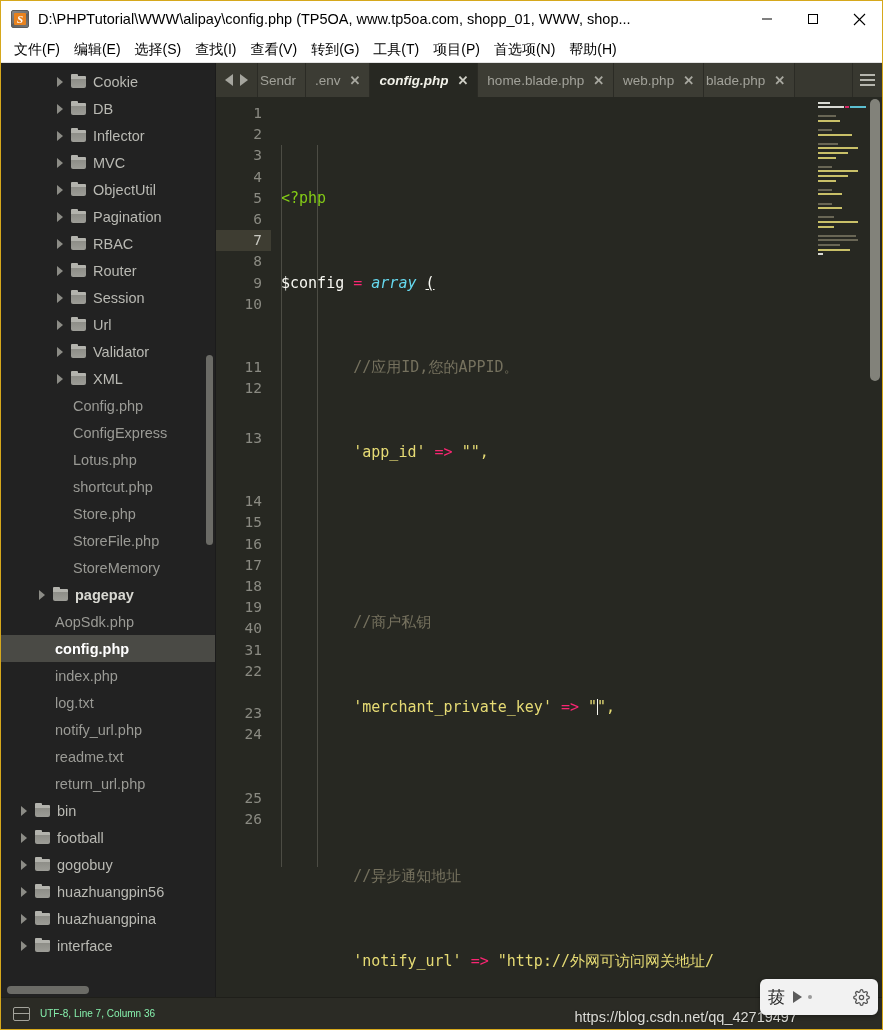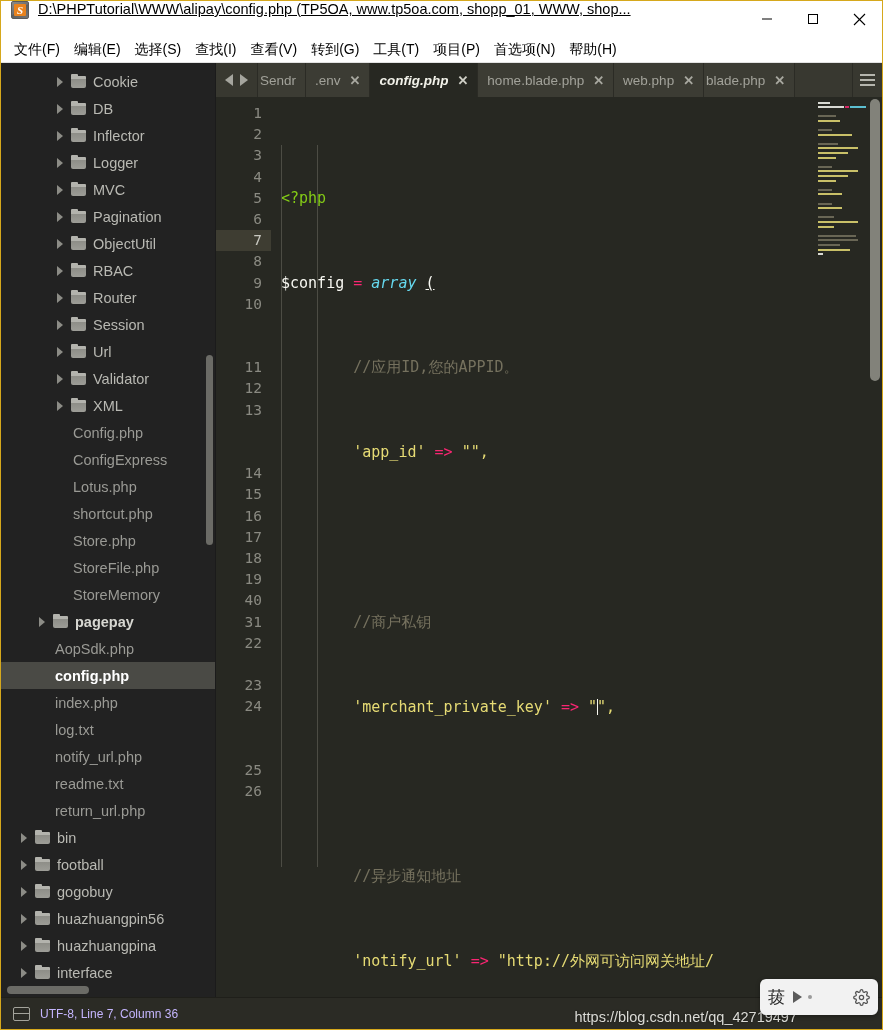--- a/index.html
+++ b/index.html
@@ -14,23 +14,22 @@
     position: relative;
     display: flex; flex-direction: column;
     background: #272822;
     border: 1px solid #d6a81c;
   }
 
   
   .titlebar {
     height: 36px; min-height: 36px;
     background: #ffffff;
-    display: flex; 
-    position: relative;
-    text-decoration: underline;
+    display: flex; align-items: center;
+    position: relative;
   }
   .app-icon {
     width: 18px; height: 18px;
     margin-left: 10px; margin-right: 9px;
     border-radius: 2px;
     background: linear-gradient(145deg,#8a8a8a 0%, #6f6f6f 48%, #5d5d5d 50%, #777 100%);
     border: 1px solid #5a5a5a;
     position: relative;
     flex: 0 0 auto;
   }
@@ -310,21 +309,21 @@
     width: 17px; height: 14px;
     border: 1.5px solid #a3a39b;
     border-radius: 2px;
     position: relative;
     margin-right: 10px;
     flex: 0 0 auto;
   }
   .st-icon::after {
     content: ""; position: absolute; left: 0; right: 0; top: 5px; height: 1.5px; background: #a3a39b;
   }
-  .st-text { font-size: 12px; color: #c4b5fd; }
+  .st-text { font-size: 10px; color: #86efac; }
 
   
   .watermark {
     position: absolute;
     right: 85px; bottom: 4px;
     font-size: 14.5px;
     color: #e9e9e4;
     opacity: .92;
     white-space: nowrap;
     font-family: "Liberation Sans", sans-serif;
@@ -417,39 +416,33 @@
           <div class="row folder">
             <span style="display: inline-block; flex: 0 0 auto; width: 54px;"></span>
             <span class="arrow"></span>
             <span class="folder-icon"></span>
             <span>Inflector</span>
           </div>
           <div class="row folder">
             <span style="display: inline-block; flex: 0 0 auto; width: 54px;"></span>
             <span class="arrow"></span>
             <span class="folder-icon"></span>
-            <span>Logger</span>
-          </div>
-          <div class="row folder">
-            <span style="display: inline-block; flex: 0 0 auto; width: 54px;"></span>
-            <span class="arrow"></span>
-            <span class="folder-icon"></span>
             <span>MVC</span>
           </div>
           <div class="row folder">
             <span style="display: inline-block; flex: 0 0 auto; width: 54px;"></span>
             <span class="arrow"></span>
             <span class="folder-icon"></span>
+            <span>ObjectUtil</span>
+          </div>
+          <div class="row folder">
+            <span style="display: inline-block; flex: 0 0 auto; width: 54px;"></span>
+            <span class="arrow"></span>
+            <span class="folder-icon"></span>
             <span>Pagination</span>
-          </div>
-          <div class="row folder">
-            <span style="display: inline-block; flex: 0 0 auto; width: 54px;"></span>
-            <span class="arrow"></span>
-            <span class="folder-icon"></span>
-            <span>ObjectUtil</span>
           </div>
           <div class="row folder">
             <span style="display: inline-block; flex: 0 0 auto; width: 54px;"></span>
             <span class="arrow"></span>
             <span class="folder-icon"></span>
             <span>RBAC</span>
           </div>
           <div class="row folder">
             <span style="display: inline-block; flex: 0 0 auto; width: 54px;"></span>
             <span class="arrow"></span>
@@ -631,21 +624,21 @@
             <div class="gline" style="height: 21.2px;">3</div>
             <div class="gline" style="height: 21.2px;">4</div>
             <div class="gline" style="height: 21.2px;">5</div>
             <div class="gline" style="height: 21.2px;">6</div>
             <div class="gline cur" style="height: 21.2px;">7</div>
             <div class="gline" style="height: 21.2px;">8</div>
             <div class="gline" style="height: 21.2px;">9</div>
             <div class="gline" style="height: 63.6px;">10</div>
             <div class="gline" style="height: 21.2px;">11</div>
             <div class="gline" style="height: 21.2px;">12</div>
-            <div class="gline" style="height: 63.6px;">13</div>
+            <div class="gline" style="height: 63.6px; margin-top: 28px;">13</div>
             <div class="gline" style="height: 21.2px;">14</div>
             <div class="gline" style="height: 21.2px;">15</div>
             <div class="gline" style="height: 21.2px;">16</div>
             <div class="gline" style="height: 21.2px;">17</div>
             <div class="gline" style="height: 21.2px;">18</div>
             <div class="gline" style="height: 21.2px;">19</div>
             <div class="gline" style="height: 21.2px;">40</div>
             <div class="gline" style="height: 21.2px;">31</div>
             <div class="gline" style="height: 42.4px;">22</div>
             <div class="gline" style="height: 21.2px;">23</div>

